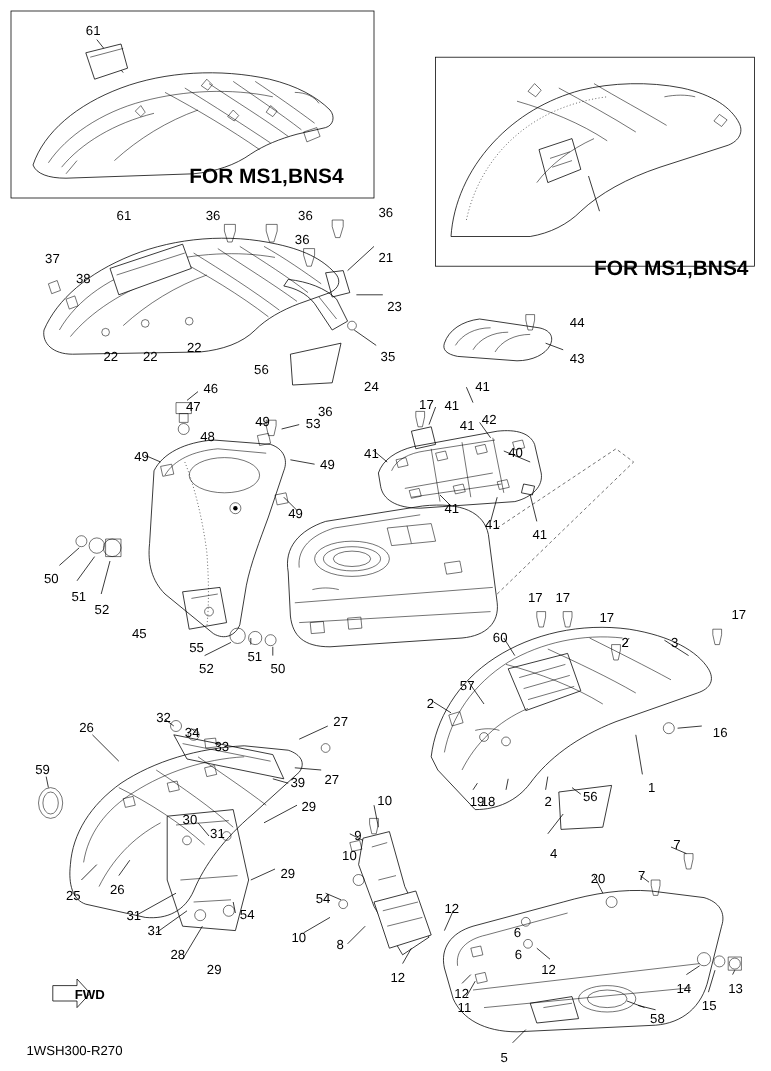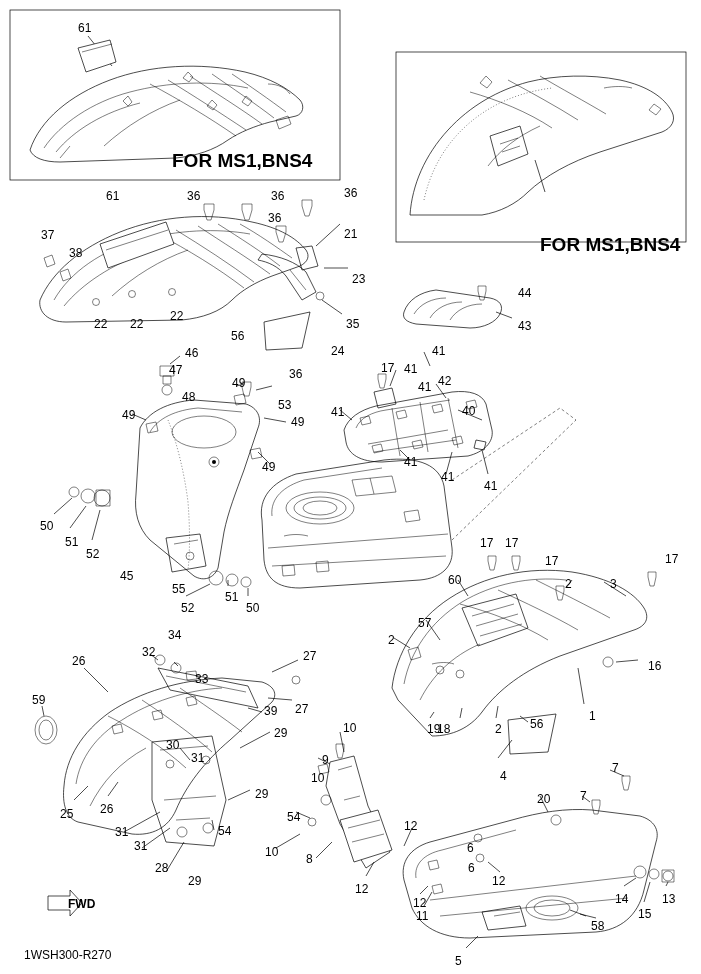--- a/index.html
+++ b/index.html
@@ -409,21 +409,21 @@
   <div class="callout" style="left:170px; top:310px;">22</div>
   <div class="callout" style="left:231px; top:330px;">56</div>
   <div class="callout" style="left:346px; top:318px;">35</div>
   <div class="callout" style="left:331px; top:345px;">24</div>
   <div class="callout" style="left:518px; top:287px;">44</div>
   <div class="callout" style="left:518px; top:320px;">43</div>
   <div class="callout" style="left:185px; top:347px;text-align:right;">46</div>
   <div class="callout" style="left:169px; top:364px;">47</div>
   <div class="callout" style="left:182px; top:391px;">48</div>
   <div class="callout" style="left:232px; top:377px;">49</div>
-  <div class="callout" style="left:278px; top:379px;margin-top:20px;">53</div>
+  <div class="callout" style="left:278px; top:379px;">53</div>
   <div class="callout" style="left:289px; top:368px;">36</div>
   <div class="callout" style="left:381px; top:362px;">17</div>
   <div class="callout" style="left:404px; top:363px;">41</div>
   <div class="callout" style="left:432px; top:345px;">41</div>
   <div class="callout" style="left:418px; top:381px;">41</div>
   <div class="callout" style="left:438px; top:375px;">42</div>
   <div class="callout" style="left:462px; top:405px;text-align:center;">40</div>
   <div class="callout" style="left:331px; top:406px;">41</div>
   <div class="callout" style="left:122px; top:409px;">49</div>
   <div class="callout" style="left:291px; top:416px;">49</div>
@@ -449,21 +449,21 @@
   <div class="callout" style="left:418px; top:617px;">57</div>
   <div class="callout" style="left:388px; top:634px;">2</div>
   <div class="callout" style="left:648px; top:660px;">16</div>
   <div class="callout" style="left:589px; top:710px;">1</div>
   <div class="callout" style="left:427px; top:723px;">19</div>
   <div class="callout" style="left:437px; top:723px;">18</div>
   <div class="callout" style="left:495px; top:723px;">2</div>
   <div class="callout" style="left:530px; top:718px;">56</div>
   <div class="callout" style="left:500px; top:770px;">4</div>
   <div class="callout" style="left:142px; top:646px;text-align:center;">32</div>
-  <div class="callout" style="left:168px; top:629px;">34</div>
+  <div class="callout" style="left:168px; top:660px;">34</div>
   <div class="callout" style="left:195px; top:673px;">33</div>
   <div class="callout" style="left:72px; top:655px;">26</div>
   <div class="callout" style="left:303px; top:650px;">27</div>
   <div class="callout" style="left:295px; top:703px;">27</div>
   <div class="callout" style="left:32px; top:694px;">59</div>
   <div class="callout" style="left:264px; top:705px;">39</div>
   <div class="callout" style="left:166px; top:739px;">30</div>
   <div class="callout" style="left:191px; top:752px;">31</div>
   <div class="callout" style="left:274px; top:727px;">29</div>
   <div class="callout" style="left:255px; top:788px;">29</div>

